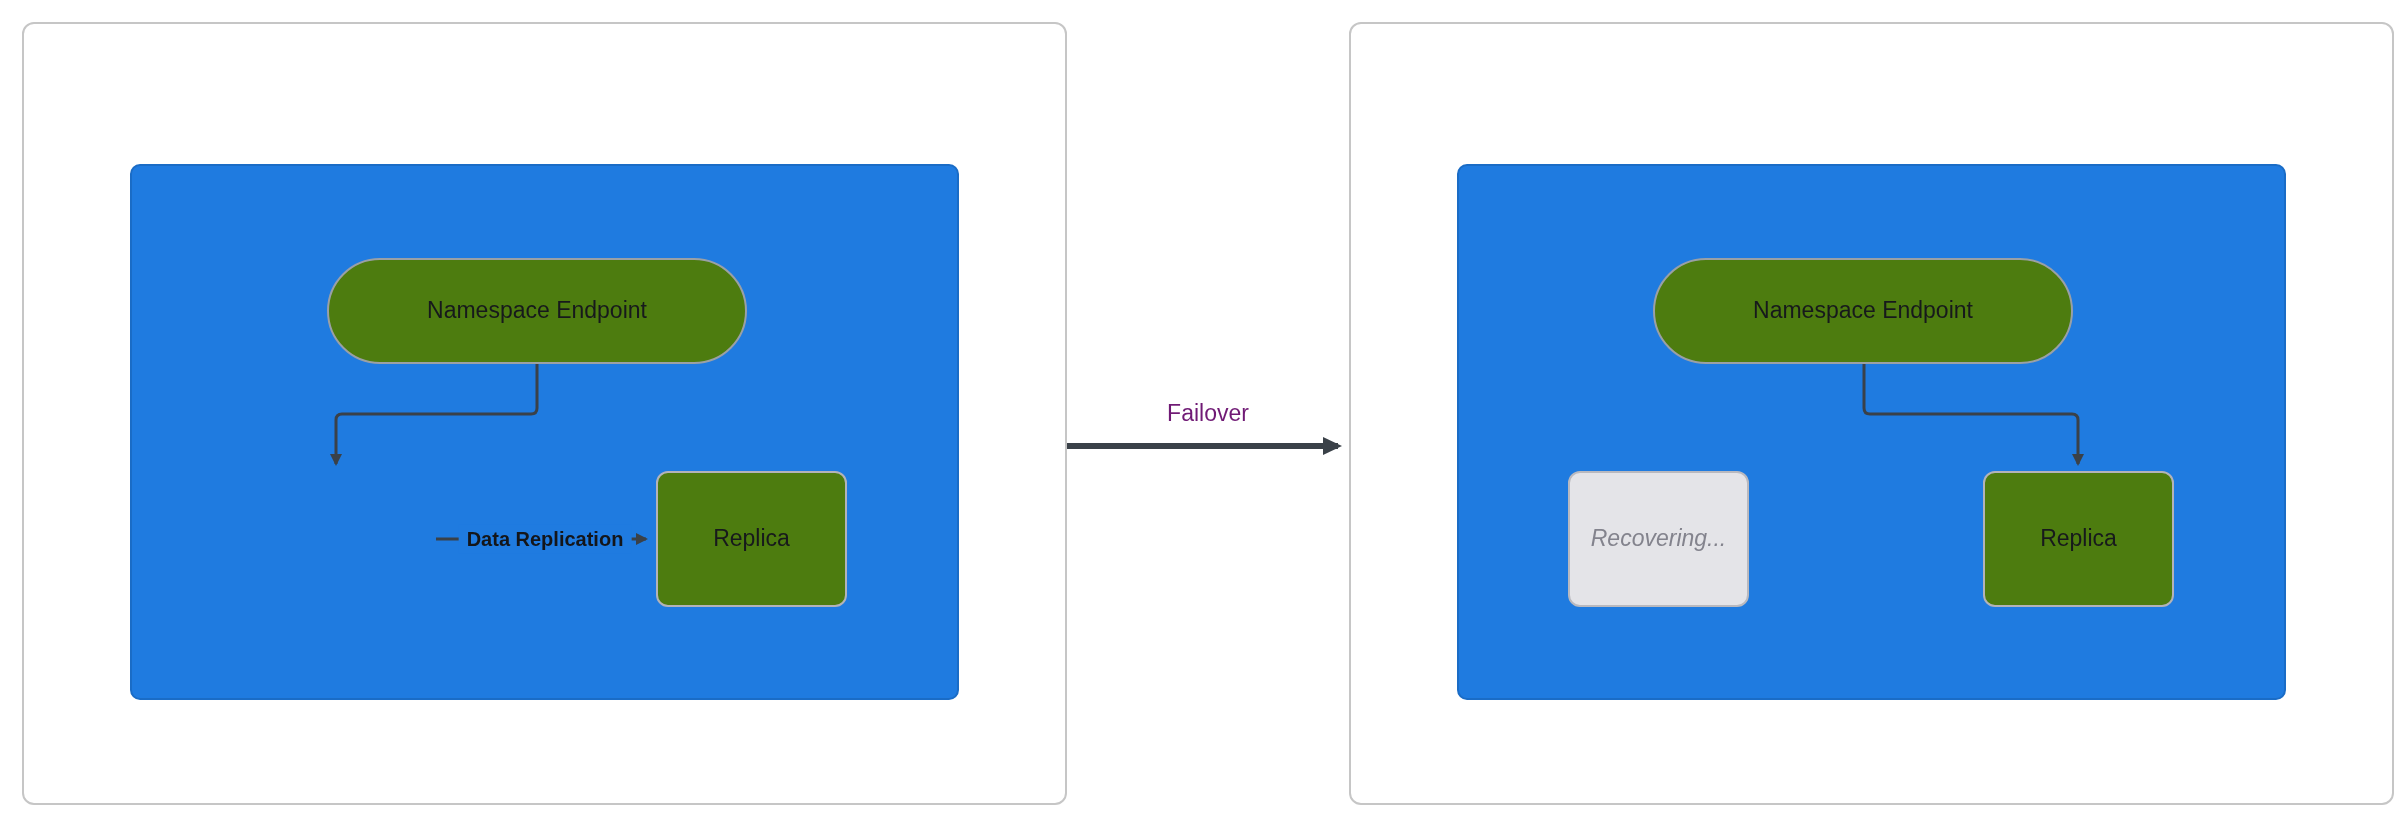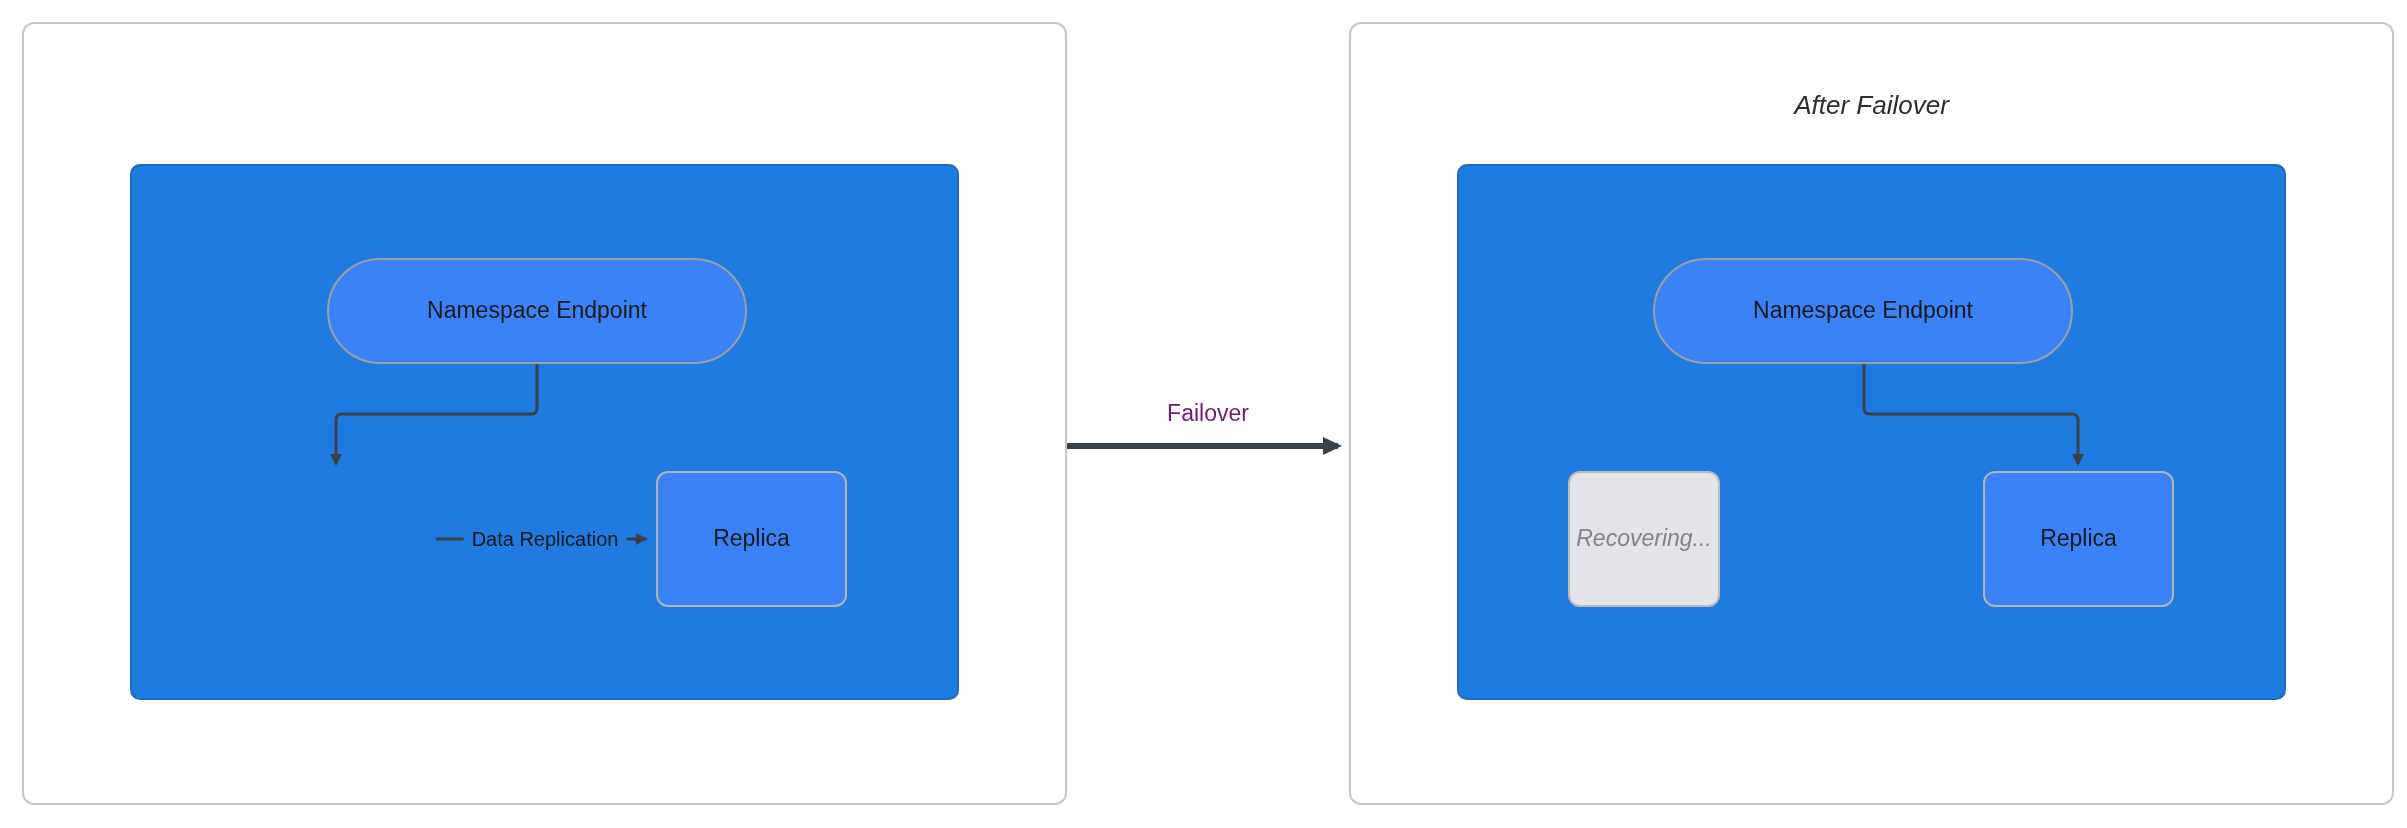--- a/index.html
+++ b/index.html
@@ -20,60 +20,59 @@
   .panel-title-left{left:22px;}
   .panel-title-right{left:1349px;}
   .blue-rect{
     position:absolute;background:var(--container-blue,#1f7be0);
     border:2px solid var(--container-blue-border,#1a6cc6);
     border-radius:10px;box-sizing:border-box;width:829px;height:536px;top:164px;
   }
   .blue-left{left:130px;}
   .blue-right{left:1457px;}
   .node{
-    position:absolute;background:#3b82f6;border:2px solid #b3b3b8;box-sizing:border-box;
+    position:absolute;background:#4d7c0f;border:2px solid #b3b3b8;box-sizing:border-box;
     display:flex;align-items:center;justify-content:center;text-align:center;
     font-size:23px;color:#17191c;line-height:1.3;
   }
   .pill{width:420px;height:106px;top:258px;border-radius:53px;border-color:#9aa0a6;}
   .pill-left{left:327px;}
   .pill-right{left:1653px;}
   .box{width:194px;height:136px;top:471px;border-radius:12px;padding:0 18px;}
   .box-primary{left:239px;}
   .box-replica-left{left:656px;width:191px;}
   .box-recovering{
-    left:1568px;width:152px;
+    left:1568px;width:181px;
     background:var(--recovering-bg,#e4e4e8);border-color:#b9b9bf;
     font-style:italic;color:var(--recovering-text,#83838d);
   }
   .box-replica-right{left:1983px;width:191px;}
   .edges{position:absolute;left:0;top:0;pointer-events:none;}
   .edge{stroke:var(--arrow,#3a4148);stroke-width:3px;fill:none;}
   .edge-thick{stroke:var(--arrow,#3a4148);stroke-width:6px;fill:none;}
   .arrow-head{fill:var(--arrow,#3a4148);stroke:none;}
   .edge-label{
     position:absolute;transform:translate(-50%,-50%);
-    font-size:20px;font-weight:400;color:#14161a;
+    font-size:20px;font-weight:700;color:#14161a;
     background:var(--container-blue,#1f7be0);padding:3px 8px;white-space:nowrap;
   }
   .label-replication{left:545px;top:539px;}
   .transition-label{
     position:absolute;left:1108px;top:400px;width:200px;text-align:center;
     font-size:23px;color:#701a75;background:#ffffff;white-space:nowrap;
   }
 </style>
 </head>
 <body>
 
 <div class="canvas">
 
   <div class="panel panel-left"></div>
   <div class="panel panel-right"></div>
 
-  <div class="panel-title panel-title-right">After Failover</div>
 
   <div class="blue-rect blue-left"></div>
   <div class="blue-rect blue-right"></div>
 
   <svg class="edges" width="2407" height="828" viewBox="0 0 2407 828">
     <defs>
       <marker id="arrow-m" markerUnits="userSpaceOnUse" markerWidth="16" markerHeight="16" refX="11" refY="7" orient="auto">
         <path class="arrow-head" d="M1,1 L13,7 L1,13 Z"></path>
       </marker>
       <marker id="arrow-l" markerUnits="userSpaceOnUse" markerWidth="24" markerHeight="24" refX="16" refY="11" orient="auto">

